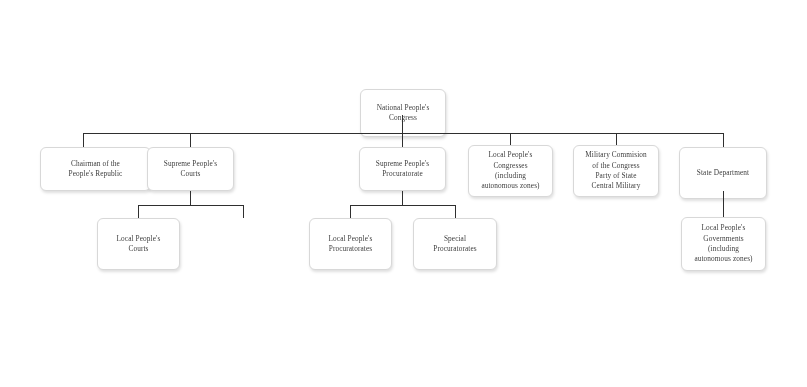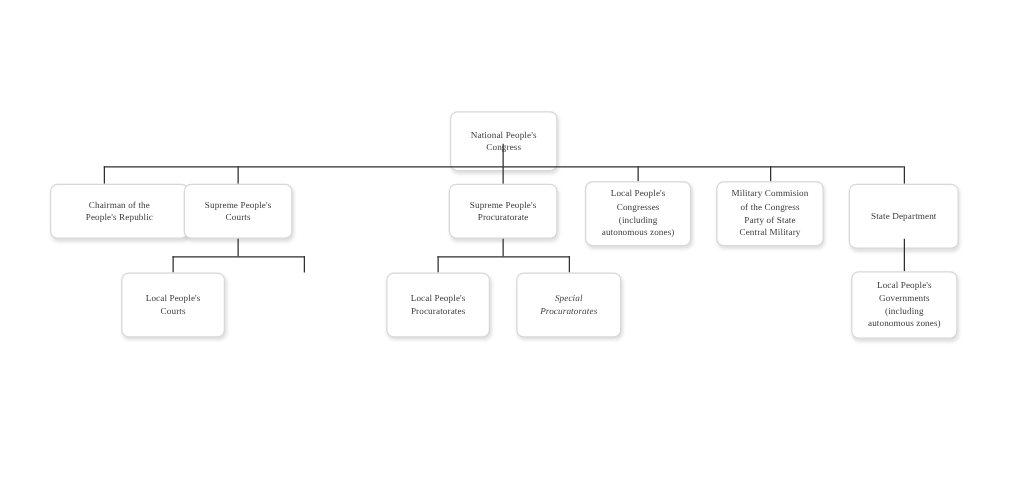--- a/index.html
+++ b/index.html
@@ -131,21 +131,21 @@
   </div>
 
 
   <div class="node" style="left:309px; top:218px; width:83px; height:52px;">
     <span>
         <span>Local People's</span>
         <span>Procuratorates</span>
       </span>
   </div>
 
-  <div class="node" style="left:413px; top:218px; width:84px; height:52px;font-style:italic;">
+  <div class="node" style="left:413px; top:218px; width:84px; height:52px;">
     <span>
         <span>Special</span>
         <span>Procuratorates</span>
       </span>
   </div>
 
   <div class="node" style="left:681px; top:217px; width:85px; height:54px;">
     <span>
         <span>Local People's</span>
         <span>Governments</span>

